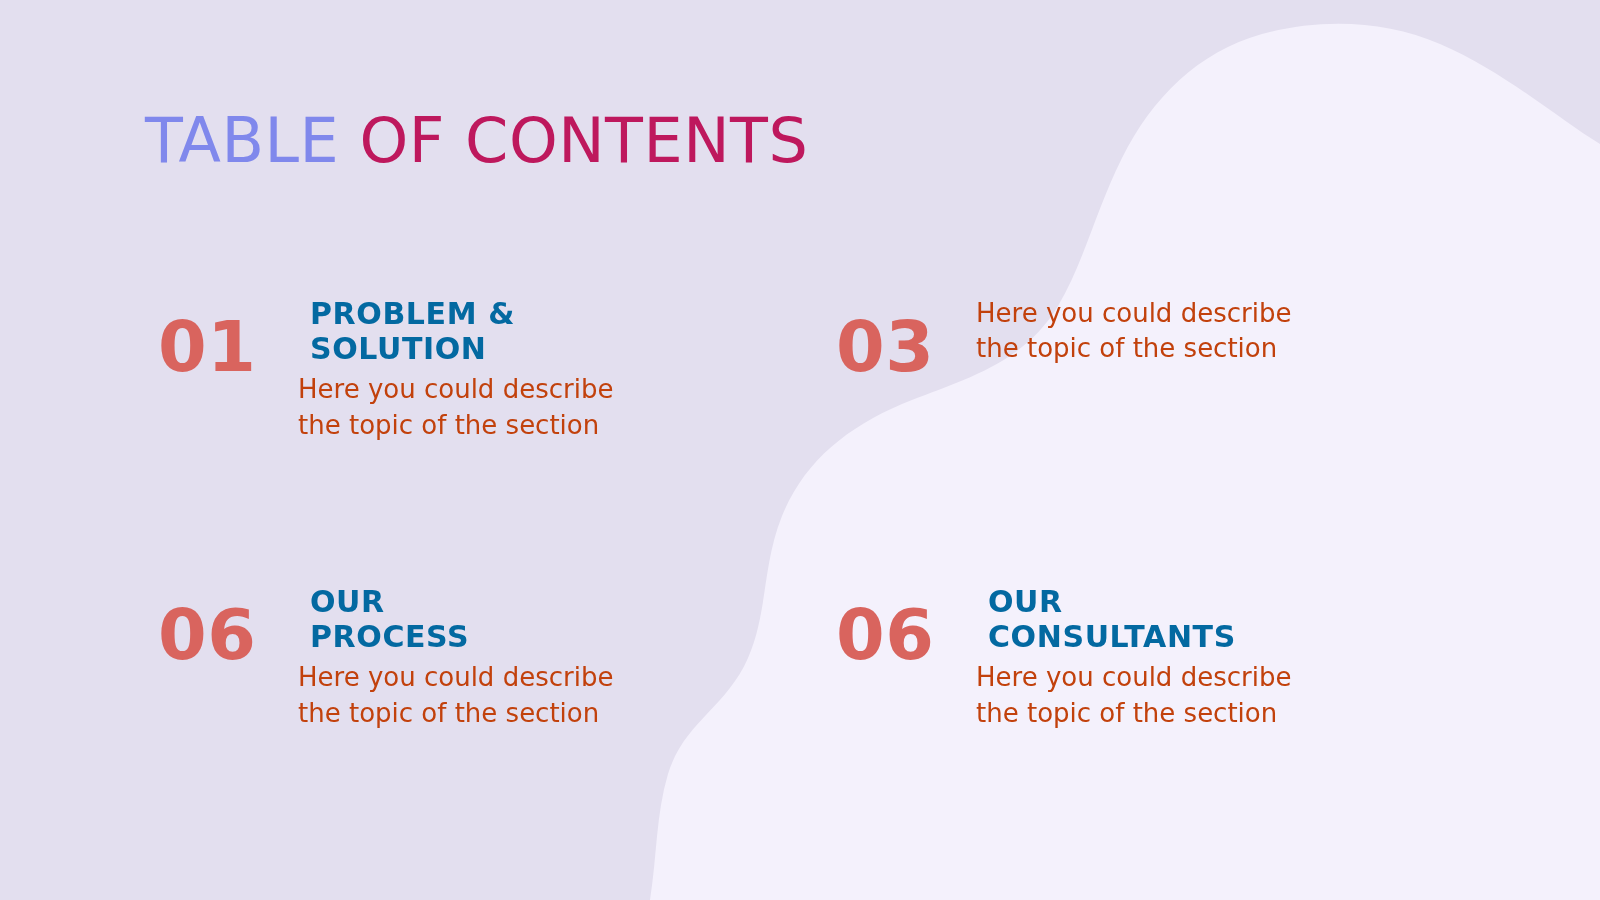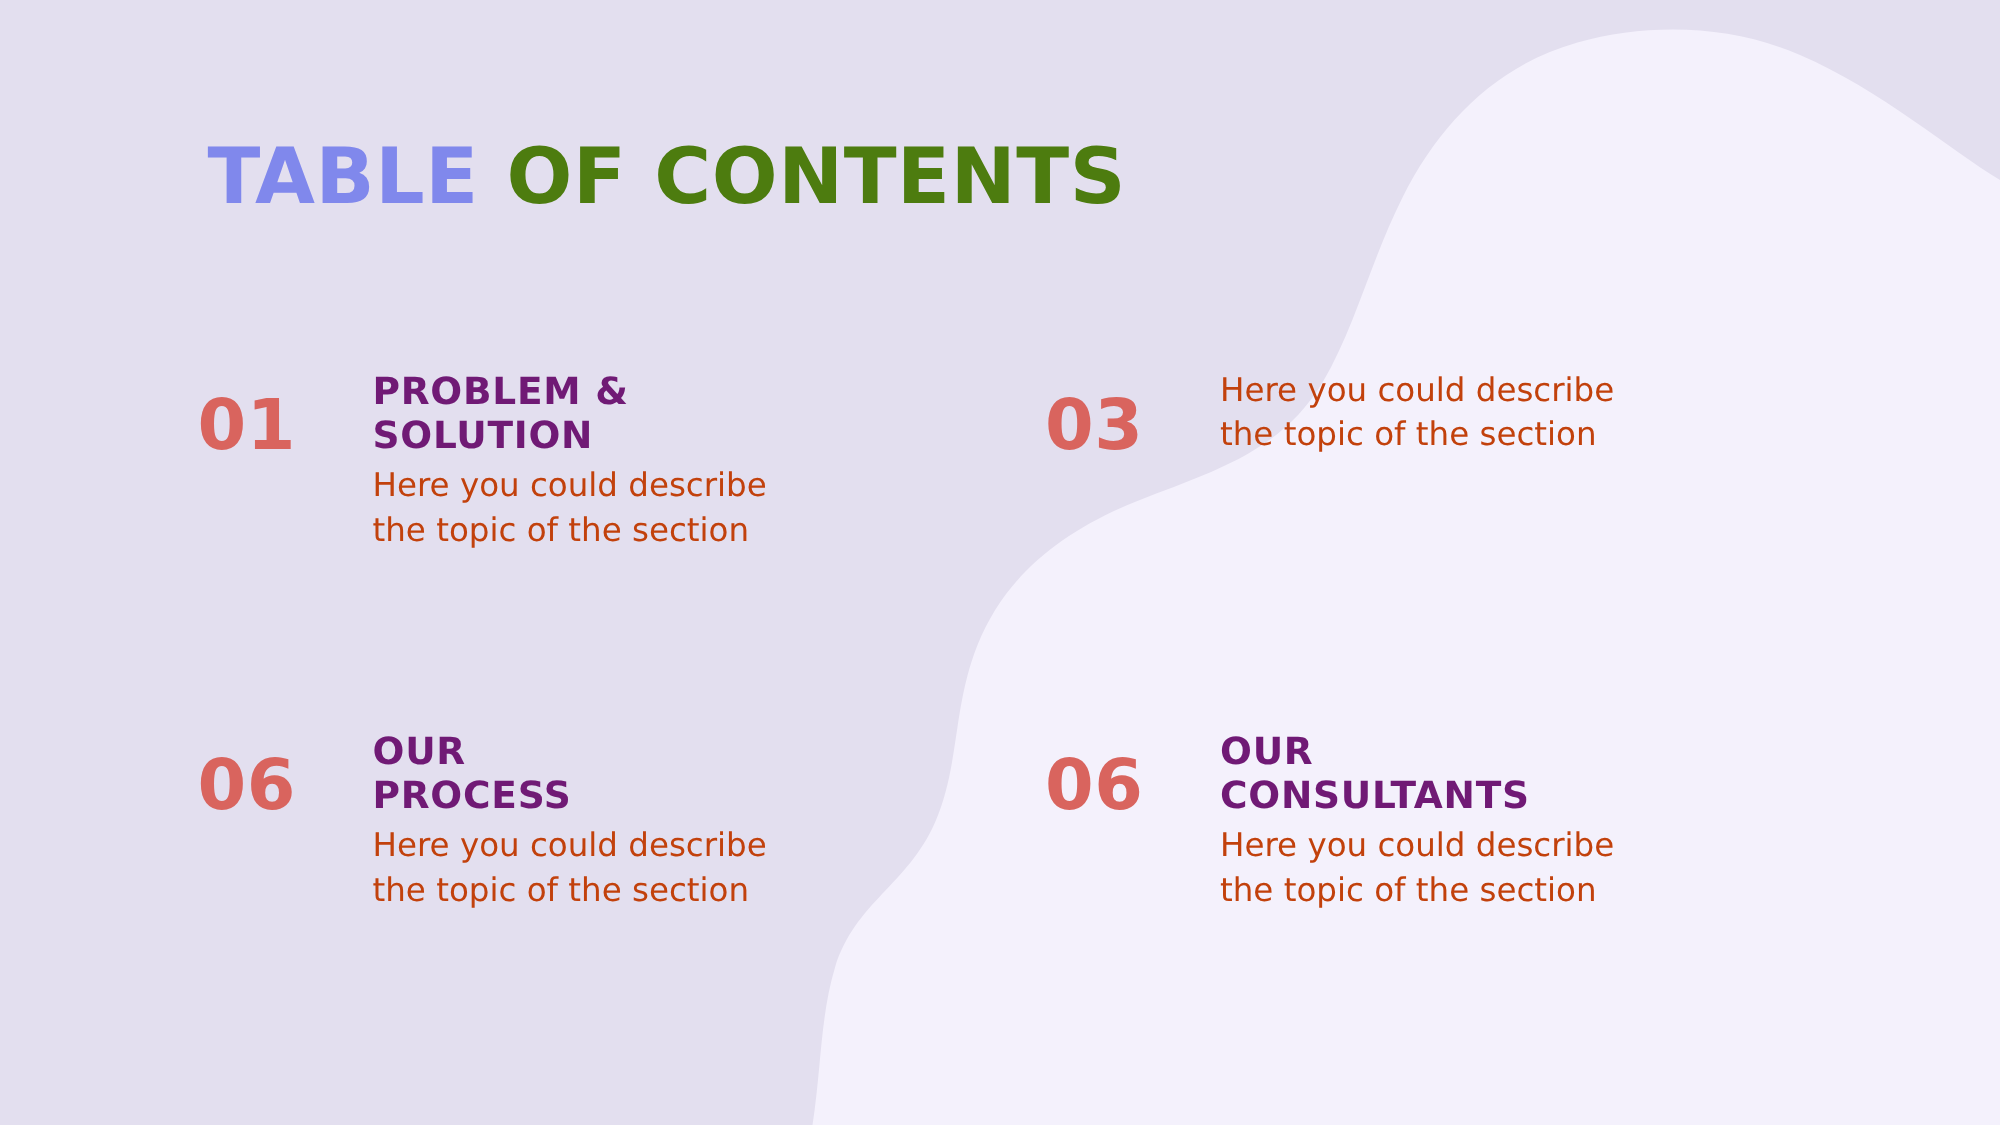--- a/index.html
+++ b/index.html
@@ -47,27 +47,26 @@
   #page-title {
     position:absolute;
     left:145px;
     top:110px;
     font-size:62px;
     line-height:1;
     letter-spacing:0.5px;
     white-space:nowrap;
   }
   #page-title .t-accent {
-    font-weight:700;
+    font-weight:400;
     color:#8088EC;
-    margin-left:21px;
   }
   #page-title .t-main {
-    font-weight:700;
-    color:#4d7c0f;
+    font-weight:400;
+    color:#be185d;
   }
 
   
   #toc-grid {
     position:absolute;
     left:0;
     top:296px;
     width:1600px;
   }
 
@@ -78,39 +77,39 @@
     display:flex;
     align-items:flex-start;
     gap:0;
   }
   .toc-item.col-left  { left:158px; }
   .toc-item.col-right { left:836px; }
 
   .item-number {
     flex:0 0 auto;
     width:140px;
-    font-size:56px;
+    font-size:70px;
     font-weight:700;
     line-height:0.95;
     color:#D9645E;
     letter-spacing:0.5px;
     padding-top:18px;
   }
 
   .item-body { flex:1 1 auto; min-width:0; }
 
   .item-heading {
     font-size:30px;
     font-weight:700;
     line-height:1.17;
-    color:#701a75;
+    color:#0369a1;
     letter-spacing:0.6px;
     text-transform:uppercase;
     white-space:pre-line;
-    margin:0 0 6px 0;
+    margin:0 0 6px 12px;
   }
 
   .item-desc {
     font-size:26px;
     font-weight:400;
     line-height:1.36;
     color:#c2410c;
     white-space:pre-line;
   }
 </style>

